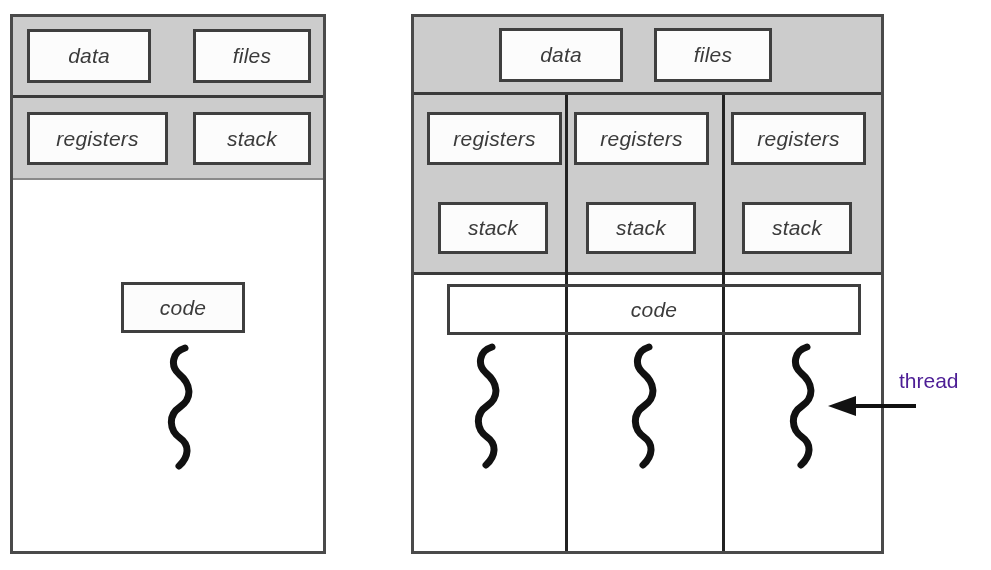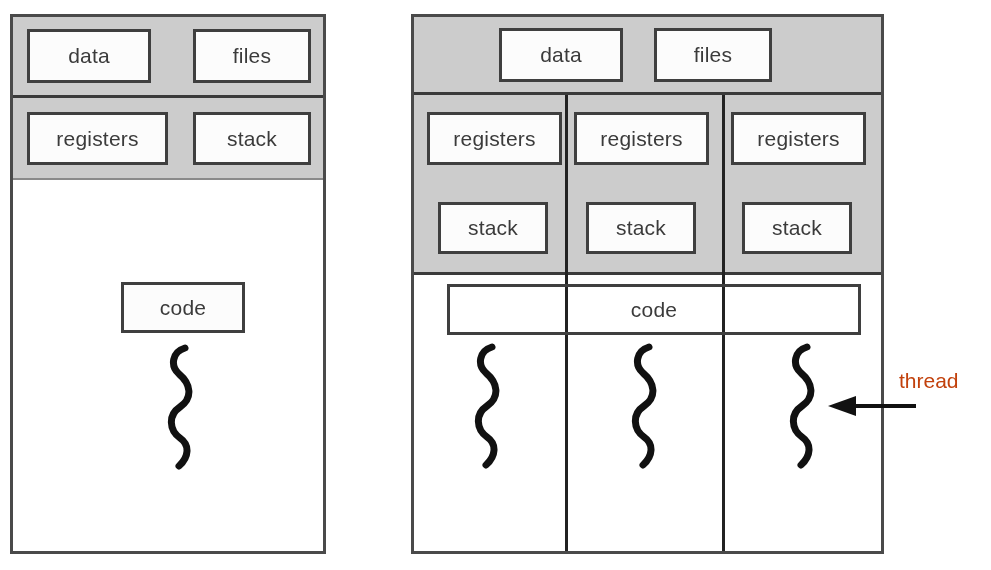--- a/index.html
+++ b/index.html
@@ -44,20 +44,21 @@
     box-sizing: border-box;
     background: #fcfcfc;
     border: 3px solid #3f3f3f;
     display: flex;
     align-items: center;
     justify-content: center;
     font-size: 21px;
     color: #3b3b3b;
     letter-spacing: 0.2px;
     white-space: nowrap;
+    font-style: italic;
   }
   .cell.code-cell {
     border-width: 3px;
     background: #ffffff;
     z-index: 1;
   }
   .cell.code-label {
     position: absolute;
     border: none;
     background: transparent;
@@ -68,21 +69,21 @@
   .squiggle {
     position: absolute;
     z-index: 4;
   }
   .squiggle svg { display: block; }
 
   
   .annot-label {
     position: absolute;
     font-size: 21px;
-    color: #c2410c;
+    color: #4c1d95;
     white-space: nowrap;
   }
   .annot-arrow {
     position: absolute;
     z-index: 5;
   }
   .annot-arrow svg { display: block; }
 </style>
 </head>
 <body>

